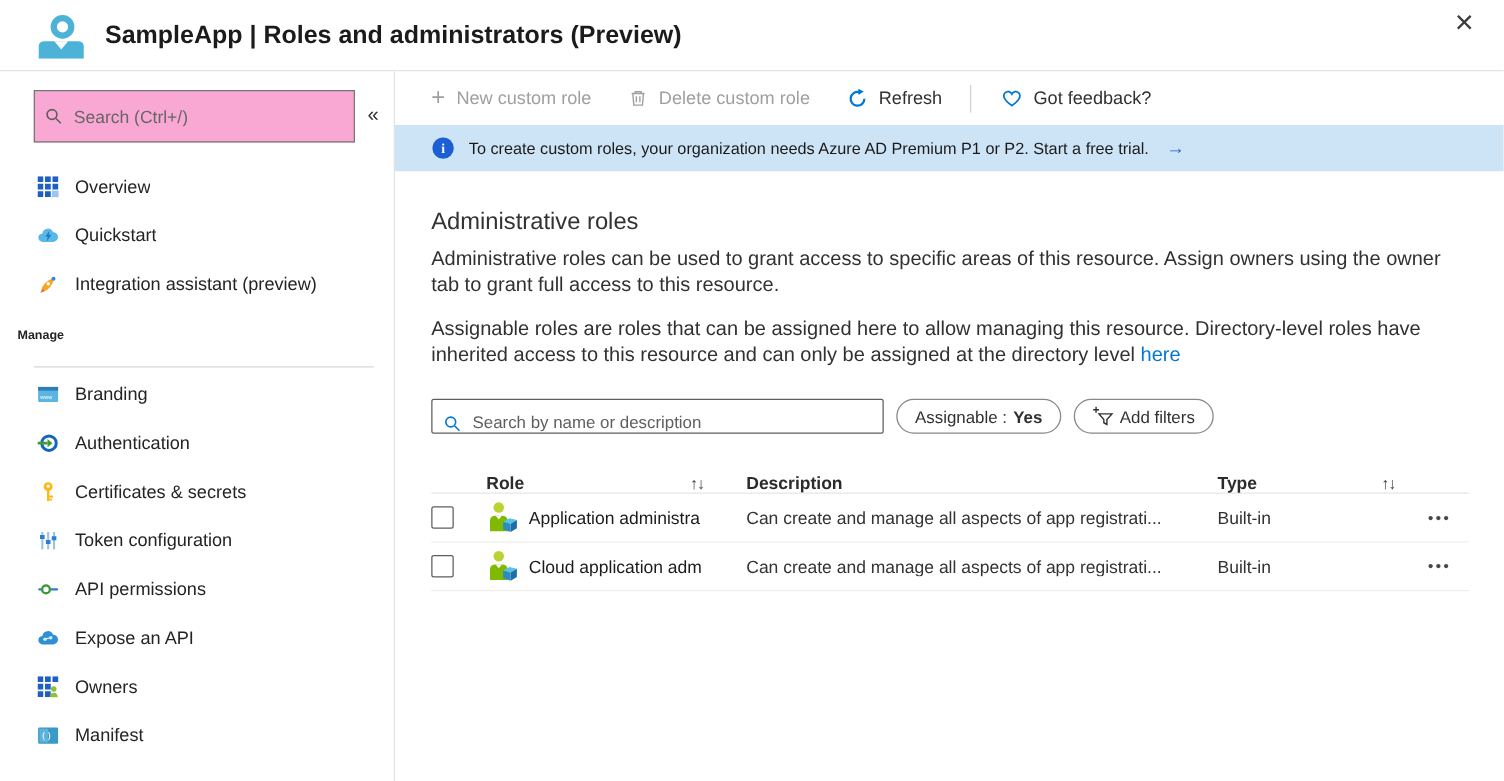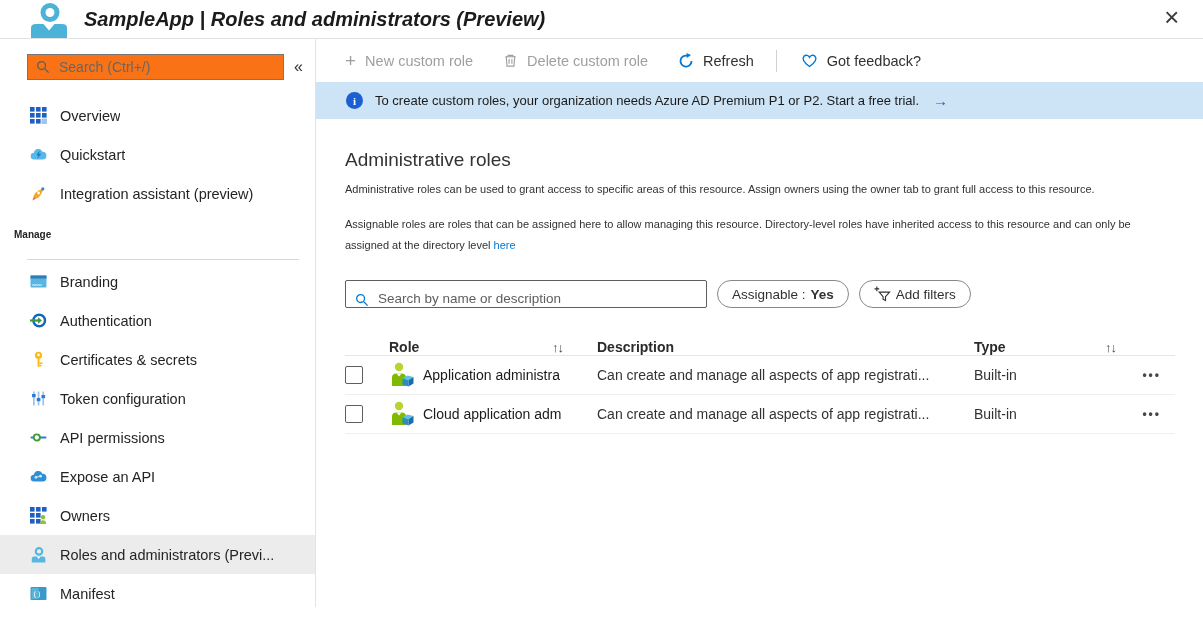--- a/index.html
+++ b/index.html
@@ -3,34 +3,34 @@
 <meta charset="utf-8">
 <style>
   * { box-sizing: border-box; }
   html,body { margin:0; padding:0; }
   body {
     width:1203px; height:625px; overflow:hidden;
     background:#ffffff; color:#323130;
     font-family:"Liberation Sans", sans-serif;
   }
   
-  .app-header { height:39px; display:flex; align-items:center; padding:0 20px 0 30px;
-    border-bottom:1px solid #e3e3e3; background:#fff;font-style:italic; }
+  .app-header { height:57px; display:flex; align-items:center; padding:0 20px 0 30px;
+    border-bottom:1px solid #e3e3e3; background:#fff; }
   .app-icon { width:38px; height:38px; flex:0 0 auto; }
   .app-title { font-size:20px; font-weight:700; color:#1b1b1b; margin-left:16px; white-space:nowrap; }
   .close-x { margin-left:auto; align-self:flex-start; margin-top:2px; font-size:26px; font-weight:300;
     color:#3b3b3b; line-height:1; cursor:pointer; padding:2px 4px; }
 
   
   .layout { display:flex; height:568px; }
 
   
   .sidebar { width:316px; flex:0 0 316px; border-right:1px solid #e3e3e3; padding-top:15px; overflow:hidden; }
   .sidebar-search-row { display:flex; align-items:center; padding:0 6px 0 27px; }
-  .sb-search { flex:1; height:26px; border:1px solid #767676; background:#f97316;
+  .sb-search { flex:1; height:42px; border:1px solid #767676; background:#f9a8d4;
     display:flex; align-items:center; gap:7px; padding:0 8px; }
   .sb-search svg { color:#605e5c; flex:0 0 auto; }
   .sb-search input { border:none; outline:none; flex:1; min-width:0; font-size:14px;
     font-family:"Liberation Sans",sans-serif; color:#333; background:transparent; }
   .sb-search input::placeholder { color:#666; }
   .collapse-btn { padding:0 6px; margin-left:4px; font-size:16px; color:#323130; cursor:pointer; }
 
   .nav-list { margin-top:16px; }
   .nav-item { height:39px; display:flex; align-items:center; gap:13px; padding-left:30px;
     font-size:14.5px; color:#242424; cursor:pointer; }
@@ -54,21 +54,21 @@
 
   .banner { height:37px; background:#cde4f7; display:flex; align-items:center; gap:12px;
     padding-left:30px; font-size:13px; color:#1b1a19; }
   .info-icon { width:17px; height:17px; border-radius:50%; background:#1b5fd2; color:#fff;
     font-size:11px; font-weight:700; display:flex; align-items:center; justify-content:center;
     flex:0 0 auto; font-family:"Liberation Serif",serif; }
   .banner-arrow { color:#1b5fd2; font-size:15px; margin-left:2px; }
 
   .main-section { padding:30px 28px 0 29px; }
   .page-heading { font-size:19px; font-weight:400; color:#333; margin:0 0 8px 0; }
-  .para { font-size:11px; line-height:21px; color:#323130; margin:0; max-width:829px; }
+  .para { font-size:16px; line-height:21px; color:#323130; margin:0; max-width:829px; }
   .para + .para { margin-top:14px; }
   .inline-link { color:#0078d4; cursor:pointer; }
 
   .filter-row { display:flex; align-items:center; gap:10px; margin-top:24px; }
   .main-search { width:362px; height:28px; border:1px solid #605e5c; border-radius:2px;
     display:flex; align-items:flex-end; gap:7px; padding:0 9px; background:#fff; }
   .main-search svg { color:#0078d4; flex:0 0 auto; }
   .main-search input { border:none; outline:none; flex:1; min-width:0; font-size:13.5px;
     font-family:"Liberation Sans",sans-serif; color:#333; background:transparent; }
   .main-search input::placeholder { color:#605e5c; }
@@ -244,30 +244,20 @@
                 <rect x="0" y="6" width="4.6" height="4.6"></rect>
                 <rect x="6" y="6" width="4.6" height="4.6"></rect>
                 <rect x="0" y="12" width="4.6" height="4.6"></rect>
                 <rect x="6" y="12" width="4.6" height="4.6"></rect>
               </g>
               <circle cx="13" cy="10.2" r="2.2" fill="#8fbf3f"></circle>
               <path d="M9.8 17 Q9.8 13.2 13 13.2 Q16.2 13.2 16.2 17 Z" fill="#8fbf3f"></path>
             </svg>
         </span>
         <span class="nav-label">Owners</span>
-      </div>
-      <div class="nav-item selected">
-        <span class="nicon">
-          <svg viewBox="0 0 17 17">
-              <circle cx="9" cy="5.4" r="3.2" fill="none" stroke="#57b7e3" stroke-width="2.2"></circle>
-              <path d="M1.8 16.5 L1.8 12.8 Q1.8 10.6 4.2 10.6 L13 10.6 Q15.4 10.6 15.4 12.8 L15.4 16.5 Z" fill="#57b7e3"></path>
-              <path d="M6.6 10.6 L8.6 13 L10.6 10.6 Z" fill="#fff"></path>
-            </svg>
-        </span>
-        <span class="nav-label">Roles and administrators (Previ...</span>
       </div>
       <div class="nav-item">
         <span class="nicon">
           <svg viewBox="0 0 17 17">
               <rect x="0.5" y="2" width="16" height="13" rx="1" fill="#3a99c6"></rect>
               <rect x="1.5" y="3" width="7" height="11" fill="#5ab4d9"></rect>
               <text x="2.6" y="11.6" font-size="7.5" fill="#fff" font-family="monospace">()</text>
             </svg>
         </span>
         <span class="nav-label">Manifest</span>

